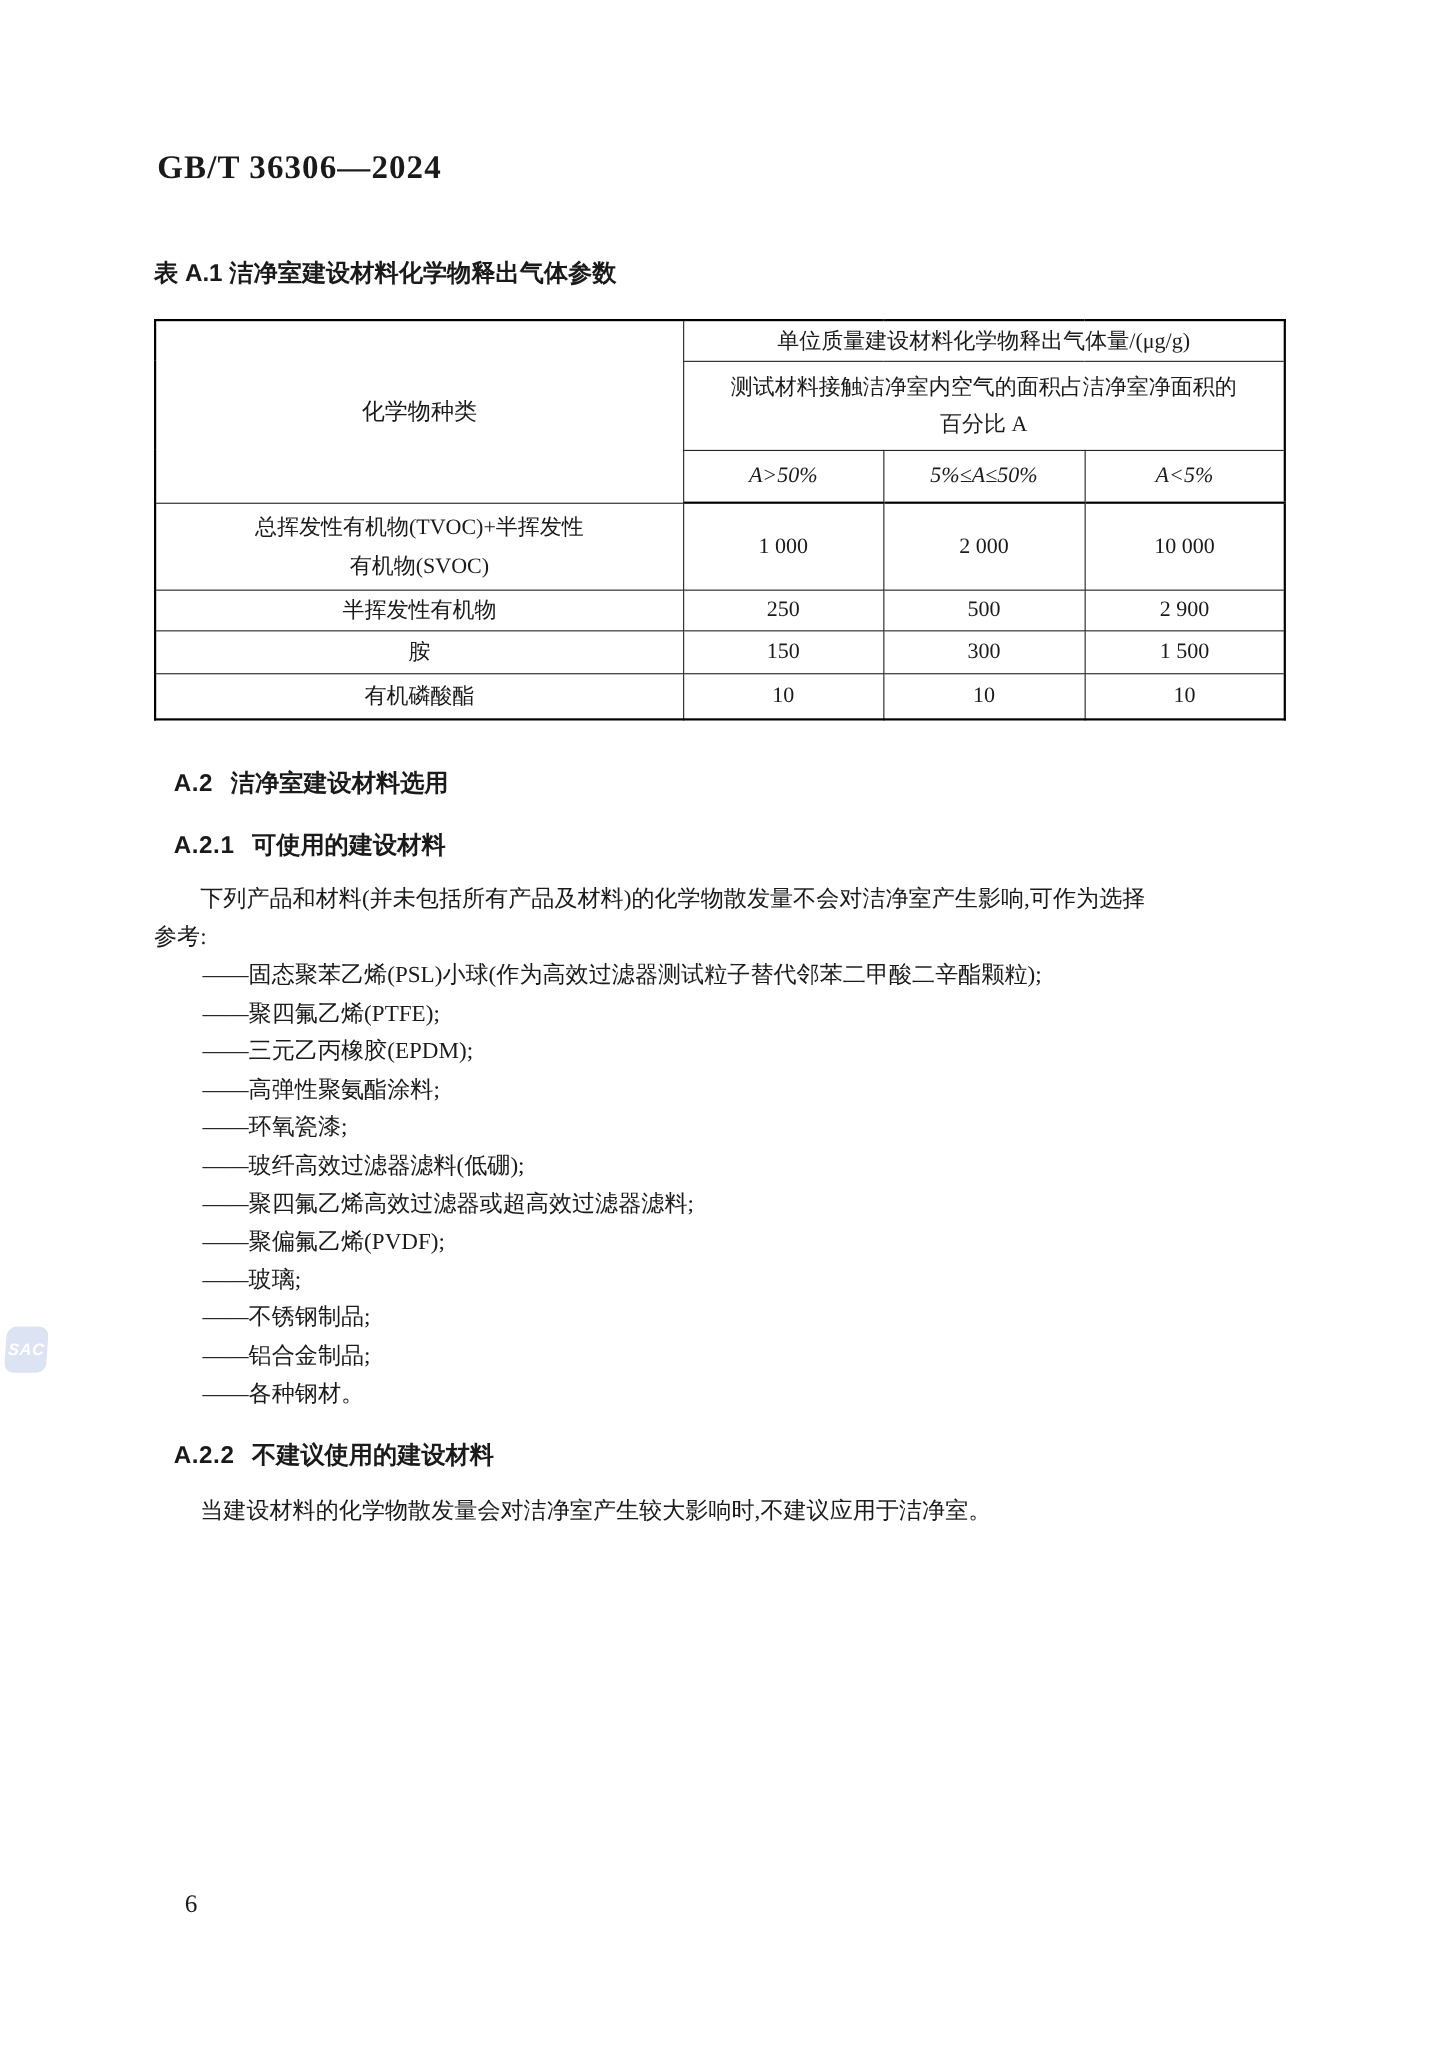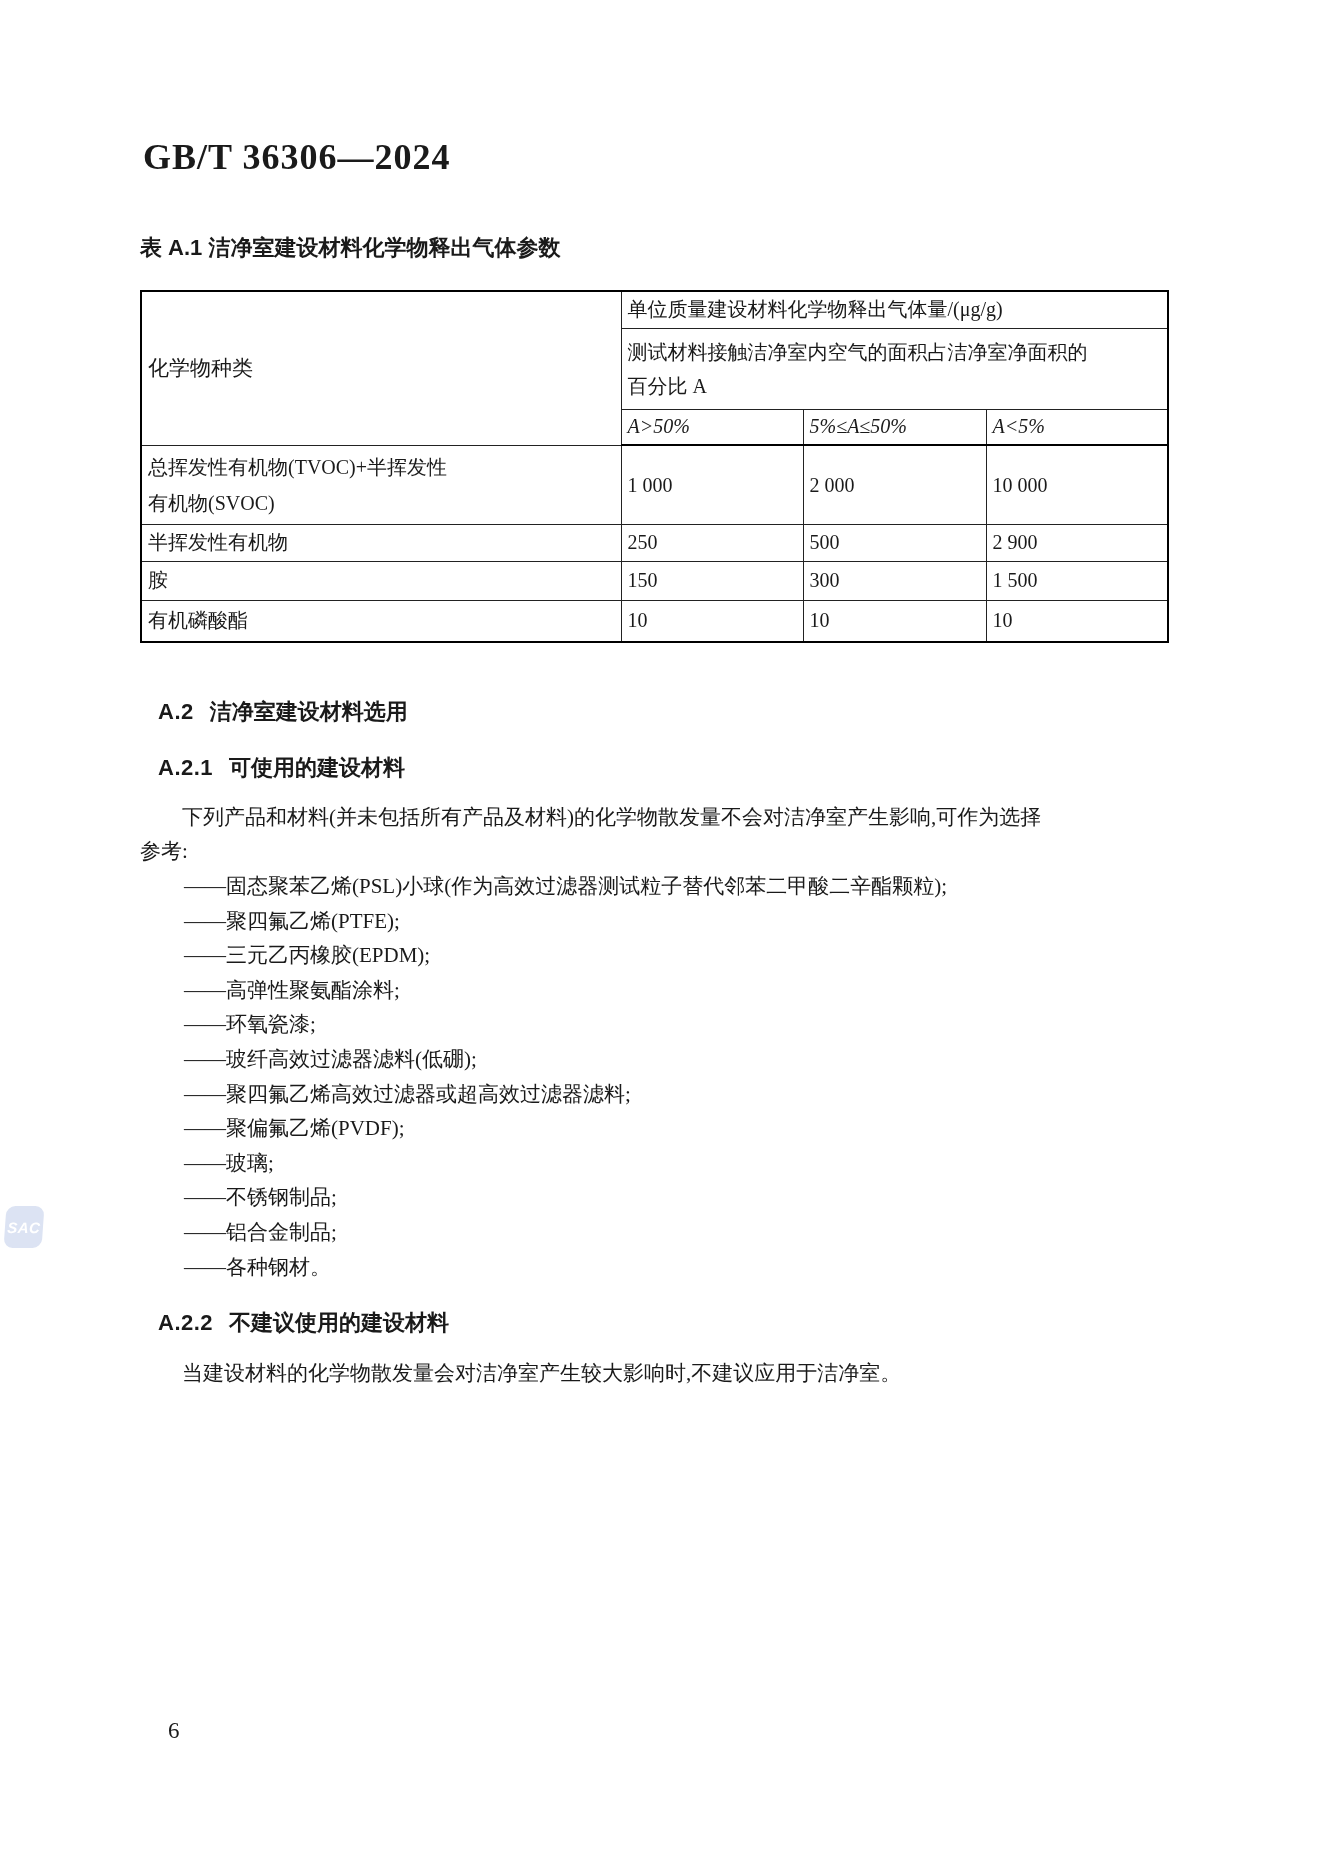--- a/index.html
+++ b/index.html
@@ -8,43 +8,43 @@
     position:relative;
     width:1323px; height:1871px;
     margin:0 auto;
     background:#ffffff;
     color:#1a1a1a;
     font-family:"Liberation Serif","DejaVu Serif",serif;
     overflow:hidden;
   }
   .std-number {
     position:absolute; left:143px; top:136px;
-    font-size:36px; font-weight:bold; letter-spacing:1px;
+    font-size:30px; font-weight:bold; letter-spacing:1px;
     font-family:"Liberation Serif","DejaVu Serif",serif;
   }
   .table-title {
     position:absolute; left:140px; top:233px; width:1027px;
     text-align:left; font-weight:bold; font-size:22px;
     font-family:"Liberation Sans","DejaVu Sans",sans-serif;
   }
   table.emission {
     position:absolute; left:140px; top:290px; width:1027px;
     border-collapse:collapse; table-layout:fixed;
     border:2px solid #000;
     font-size:20px;
   }
   table.emission td {
     border:1px solid #222;
-    text-align:left; vertical-align:middle;
+    text-align:center; vertical-align:middle;
     padding:0 6px;
   }
   td.c-species { width:480px; font-size:21px;margin-left:26px; }
   tr.r-unit td { height:37px; }
   tr.r-area td { height:81px; line-height:34px; }
-  tr.r-cols td { height:36px; font-style:italic; border-bottom:2px solid #000; }
+  tr.r-cols td { height:48px; font-style:italic; border-bottom:2px solid #000; }
   tr.b-tvoc td { height:79px; line-height:36px; }
   tr.b-svoc td { height:37px; }
   tr.b-amine td { height:39px; }
   tr.b-phos td { height:42px; }
   .heading {
     position:absolute; left:144px;
     font-family:"Liberation Sans","DejaVu Sans",sans-serif;
     font-weight:bold; font-size:22px;margin-left:14px;
   }
   .heading .num { margin-right:16px; letter-spacing:0.5px; }

